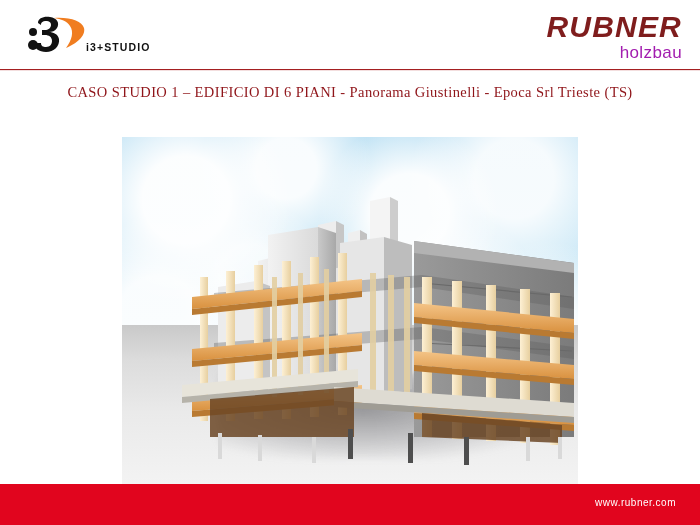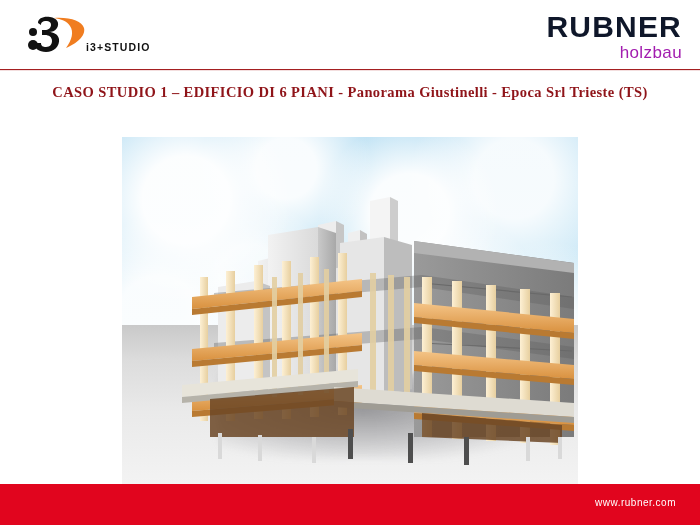--- a/index.html
+++ b/index.html
@@ -17,37 +17,37 @@
   .header { position:absolute; left:0; top:0; width:700px; height:69px; background:#fff; }
 
   .logo-left { position:absolute; left:24px; top:14px; width:130px; height:44px; }
   .logo-left svg { display:block; }
 
   .logo-right { position:absolute; right:18px; top:12px; width:172px; height:50px;
                 text-align:right; }
   .rubner-word {
     font-family:"Liberation Sans", sans-serif;
     font-weight:bold; font-size:30px; letter-spacing:1.2px;
-    color:#0f172a; line-height:30px;
+    color:#7f1d1d; line-height:30px;font-style:italic;
   }
   .holzbau-word {
     font-family:"Liberation Sans", sans-serif;
     font-size:17px; letter-spacing:0.4px;
     color:#a21caf; line-height:19px; margin-top:1px;
   }
 
   .header-rule { position:absolute; left:0; top:69px; width:700px; height:1px; background:#a41f21; }
   .header-rule2 { position:absolute; left:0; top:70px; width:700px; height:1px; background:#f3dede; }
 
   
   .title {
     position:absolute; left:0; top:84px; width:700px;
     text-align:center;
     font-family:"Liberation Serif", serif;
-    font-weight:bold;
+    font-weight:normal;
     font-size:14.5px;
     letter-spacing:0.4px;
     color:#8f1419;
     white-space:nowrap;
   }
 
   
   .render-frame {
     position:absolute; left:122px; top:137px; width:456px; height:347px;
     overflow:hidden; background:#dff0fa;

